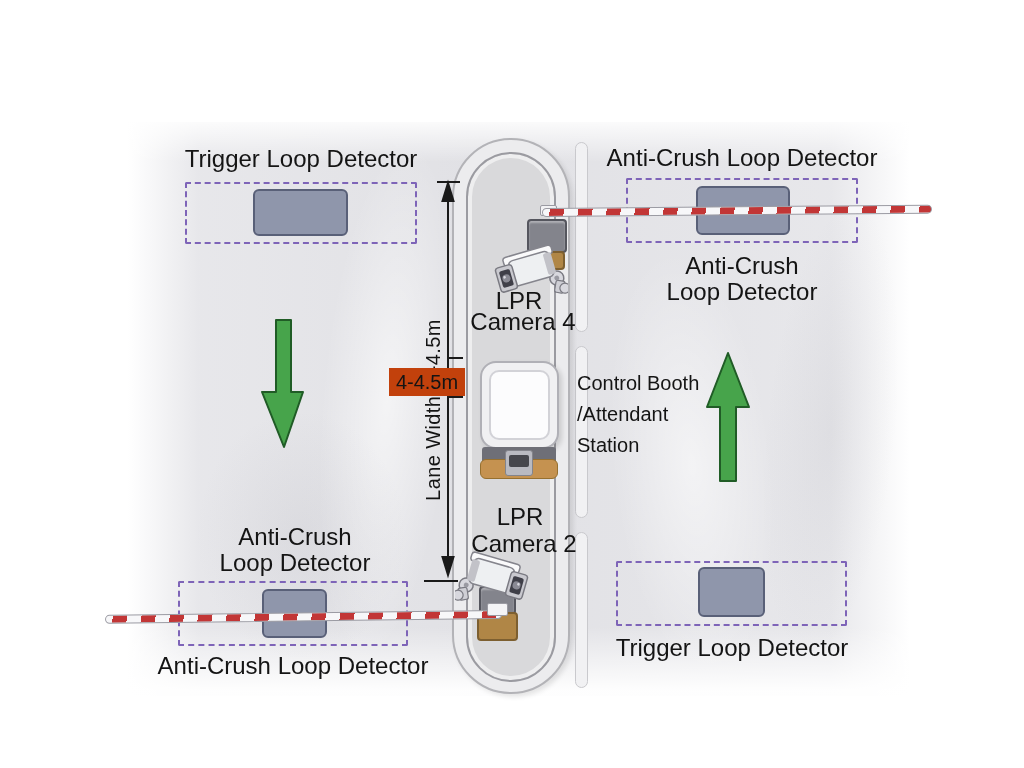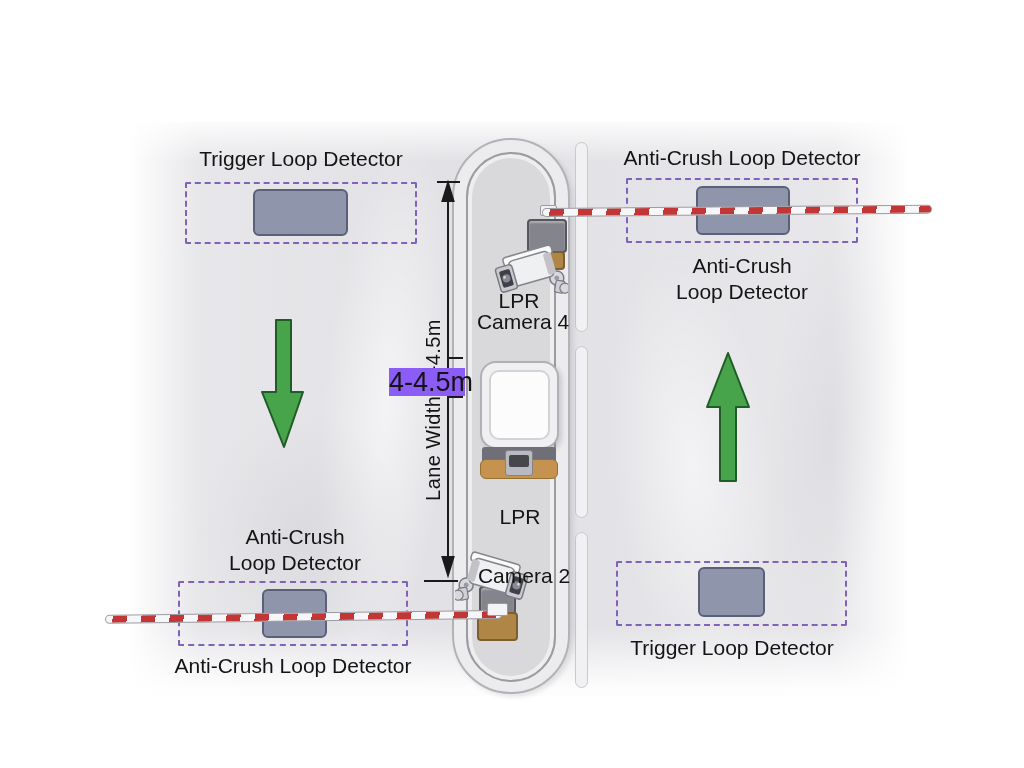--- a/index.html
+++ b/index.html
@@ -72,29 +72,29 @@
   .booth-tab{left:505px;top:450px;width:28px;height:26px;background:#b9bac1;border:1px solid #83848b;border-radius:3px;box-sizing:border-box;z-index:25;}
   .booth-tab-in{left:509px;top:455px;width:20px;height:12px;background:#46474d;border-radius:2px;z-index:26;}
   
   .dim-svg{left:418px;top:175px;width:60px;height:415px;z-index:18;}
   .lane-rot{
     left:328px;top:399px;width:210px;height:22px;transform:rotate(-90deg);
     text-align:center;font-size:20px;font-weight:500;letter-spacing:.4px;white-space:nowrap;z-index:19;
   }
   .lane-val{
     left:389px;top:368px;width:76px;height:28px;line-height:28px;text-align:center;
-    background:#8b5cf6;font-size:27px;font-weight:500;white-space:nowrap;z-index:21;
+    background:#c2410c;font-size:20px;font-weight:500;white-space:nowrap;z-index:21;
   }
   
   .arrow-svg{z-index:15;}
   .cam-svg{z-index:34;}
   .cam2-flip{transform:scaleX(-1);}
   
   .lbl{
-    font-size:21px;font-weight:500;line-height:22px;white-space:nowrap;color:#141414;
+    font-size:24px;font-weight:500;line-height:22px;white-space:nowrap;color:#141414;
     transform:translateX(-50%);z-index:40;text-align:center;
   }
   .booth-lbl{left:577px;top:368px;font-size:20px;font-weight:500;line-height:31px;z-index:40;text-align:left;white-space:nowrap;}
 </style>
 </head>
 <body>
 
 <div class="stage">
 
   <div class="abs road"></div>
@@ -187,20 +187,25 @@
       <circle cx="61" cy="47" r="2.4" fill="#9a9aa2"></circle>
     </g>
   </svg>
 
   <div class="abs lbl" style="left:301px;top:148px;">Trigger Loop Detector</div>
   <div class="abs lbl" style="left:742px;top:147px;">Anti-Crush Loop Detector</div>
   <div class="abs lbl" style="left:742px;top:255px;">Anti-Crush</div>
   <div class="abs lbl" style="left:742px;top:281px;">Loop Detector</div>
   <div class="abs lbl" style="left:519px;top:290px;">LPR</div>
   <div class="abs lbl" style="left:523px;top:311px;">Camera 4</div>
+  <div class="abs booth-lbl">
+    <div>Control Booth</div>
+    <div>/Attendant</div>
+    <div>Station</div>
+  </div>
   <div class="abs lbl" style="left:520px;top:506px;">LPR</div>
-  <div class="abs lbl" style="left:524px;top:533px;margin-top:32px;">Camera 2</div>
+  <div class="abs lbl" style="left:524px;top:533px;">Camera 2</div>
   <div class="abs lbl" style="left:295px;top:526px;">Anti-Crush</div>
   <div class="abs lbl" style="left:295px;top:552px;">Loop Detector</div>
   <div class="abs lbl" style="left:293px;top:655px;">Anti-Crush Loop Detector</div>
   <div class="abs lbl" style="left:732px;top:637px;">Trigger Loop Detector</div>
 
 </div>
 
 </body></html>

